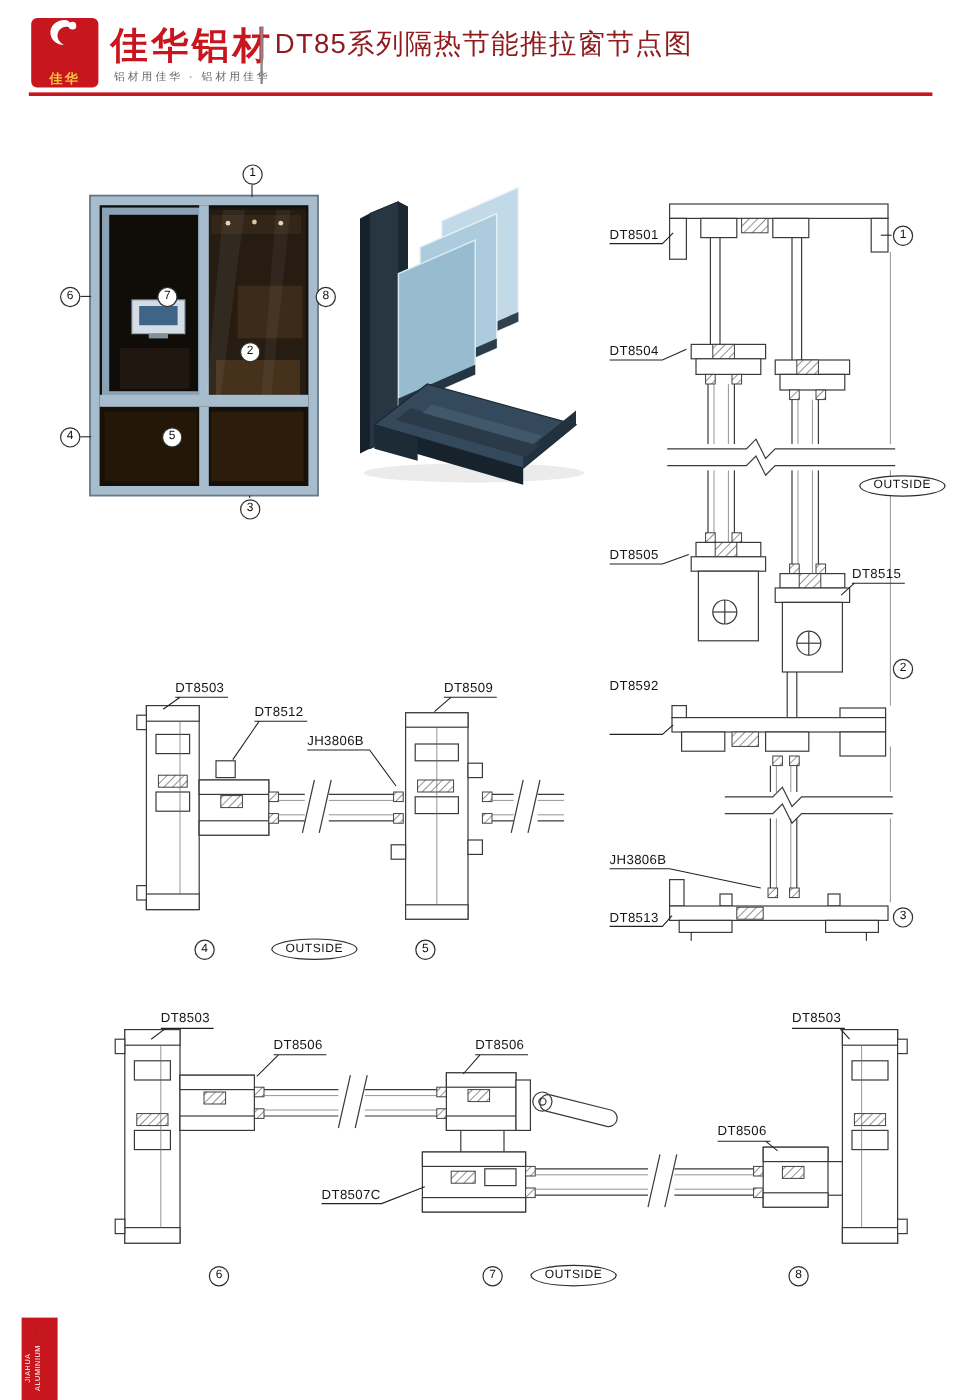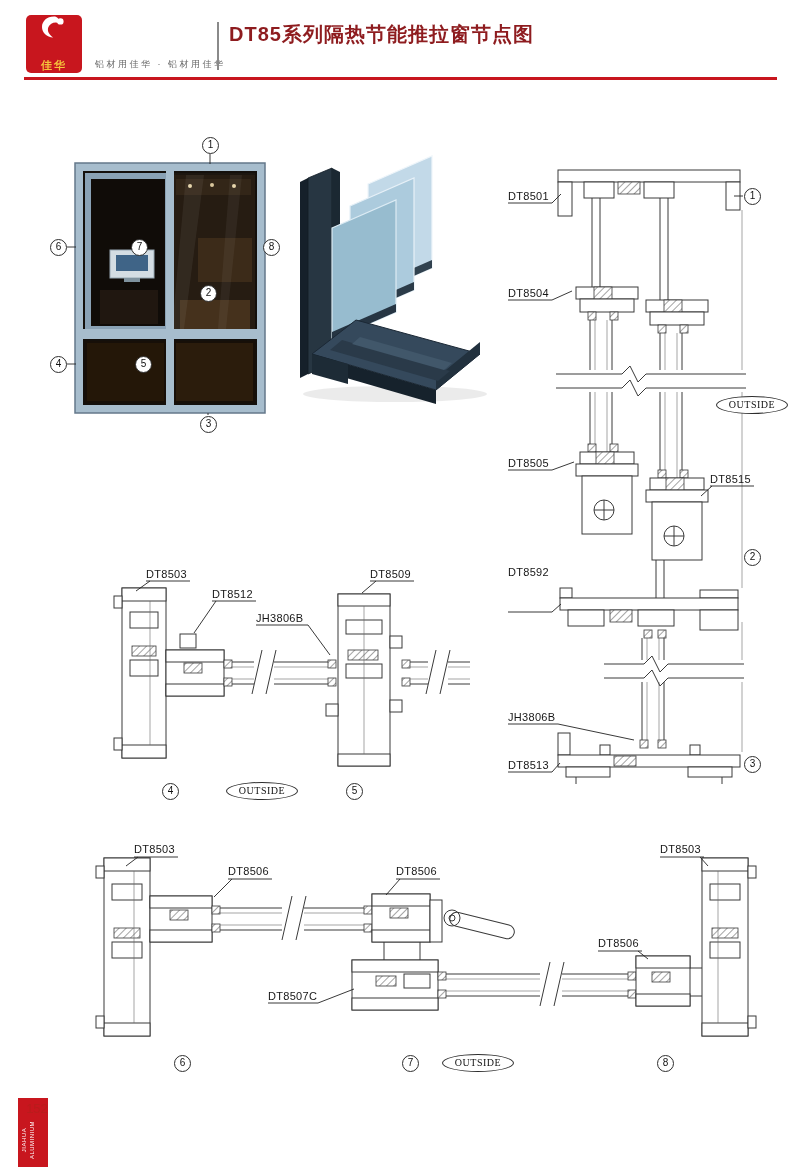--- a/index.html
+++ b/index.html
@@ -7,30 +7,30 @@
   .page { position:relative; width:800px; height:1167px; background:#fff; overflow:hidden;
           font-family:"Liberation Sans","DejaVu Sans",sans-serif; }
 
   
   .logo { position:absolute; left:26px; top:15px; width:56px; height:58px; background:#c8161e;
           border-radius:5px; display:flex; flex-direction:column; align-items:center; justify-content:center; }
   .logo-cn { color:#f5c33c; font-size:11px; font-weight:bold; letter-spacing:2px; margin-top:19px; }
   .brand-cn { position:absolute; left:92px; top:17px; font-size:31px; font-weight:bold; color:#c8161e; letter-spacing:3px; }
   .tagline  { position:absolute; left:95px; top:58px; font-size:9px; color:#666; letter-spacing:2.5px; }
   .v-div    { position:absolute; left:217px; top:22px; width:2px; height:48px; background:#8a8a8a; }
-  .title-cn { position:absolute; left:229px; top:21px; font-size:20px; font-weight:bold; color:#8e1c1f; letter-spacing:1px; }
+  .title-cn { position:absolute; left:229px; top:21px; font-size:23px; font-weight:normal; color:#8e1c1f; letter-spacing:1px; }
   .subtitle { position:absolute; left:230px; top:55px; font-size:10.5px; color:#333; word-spacing:3px; }
   .rule     { position:absolute; left:24px; top:77px; width:753px; height:3px; background:#c8161e; }
 
   
   .part-label { position:absolute; font-size:11px; color:#161616; letter-spacing:0.3px; white-space:nowrap; }
   .callout { position:absolute; width:17px; height:17px; border:1.3px solid #2e2e2e; border-radius:50%;
              background:#fff; font-size:10px; color:#111; text-align:center; line-height:14.5px; }
   .outside-tag { position:absolute; width:72px; height:18px; border:1.2px solid #2e2e2e; border-radius:50%;
-                 background:#fff; font-size:10px; color:#111; text-align:center; line-height:15.5px; letter-spacing:0.5px;font-family:Liberation Serif, serif; }
+                 background:#fff; font-size:10px; color:#111; text-align:center; line-height:15.5px; letter-spacing:0.5px; }
 
   
   .page-bar { position:absolute; left:18px; top:1098px; width:30px; height:69px; background:#c8161e; }
   .page-num { position:absolute; left:18px; top:1101px; width:38px; color:#b91c1c; font-weight:normal;
               font-size:13px; text-align:center; }
   .footer-brand { position:absolute; left:2px; top:1133px; width:50px; font-size:6px; line-height:1.35;
                   color:#fff; text-align:center; letter-spacing:0.5px;
                   transform:rotate(-90deg); transform-origin:25px 7px; }
 
   
@@ -46,20 +46,21 @@
 
 <div class="page">
 
   <div class="logo">
     <svg width="36" height="30" viewBox="0 0 36 30">
       <path d="M18,2 C9,2 3,8 3,15 c0,7 6,13 14,13 c-5,-3 -8,-8 -6,-13 c2,-5 8,-7 13,-5 c1,-5 -2,-8 -6,-8 z" fill="#fff"></path>
       <circle cx="26" cy="8" r="4" fill="#fff"></circle>
     </svg>
     <div class="logo-cn">佳华</div>
   </div>
+  <div class="brand-cn">佳华铝材</div>
   <div class="tagline">铝材用佳华 · 铝材用佳华</div>
   <div class="v-div"></div>
   <div class="title-cn">DT85系列隔热节能推拉窗节点图</div>
   <div class="rule"></div>
 
   <svg class="art" width="800" height="1167" viewBox="0 0 800 1167">
     <defs>
       <pattern id="hatch" width="5" height="5" patternUnits="userSpaceOnUse" patternTransform="rotate(45)">
         <rect width="5" height="5" fill="#fff"></rect>
         <line x1="0" y1="0" x2="0" y2="5" stroke="#666" stroke-width="1.2"></line>

